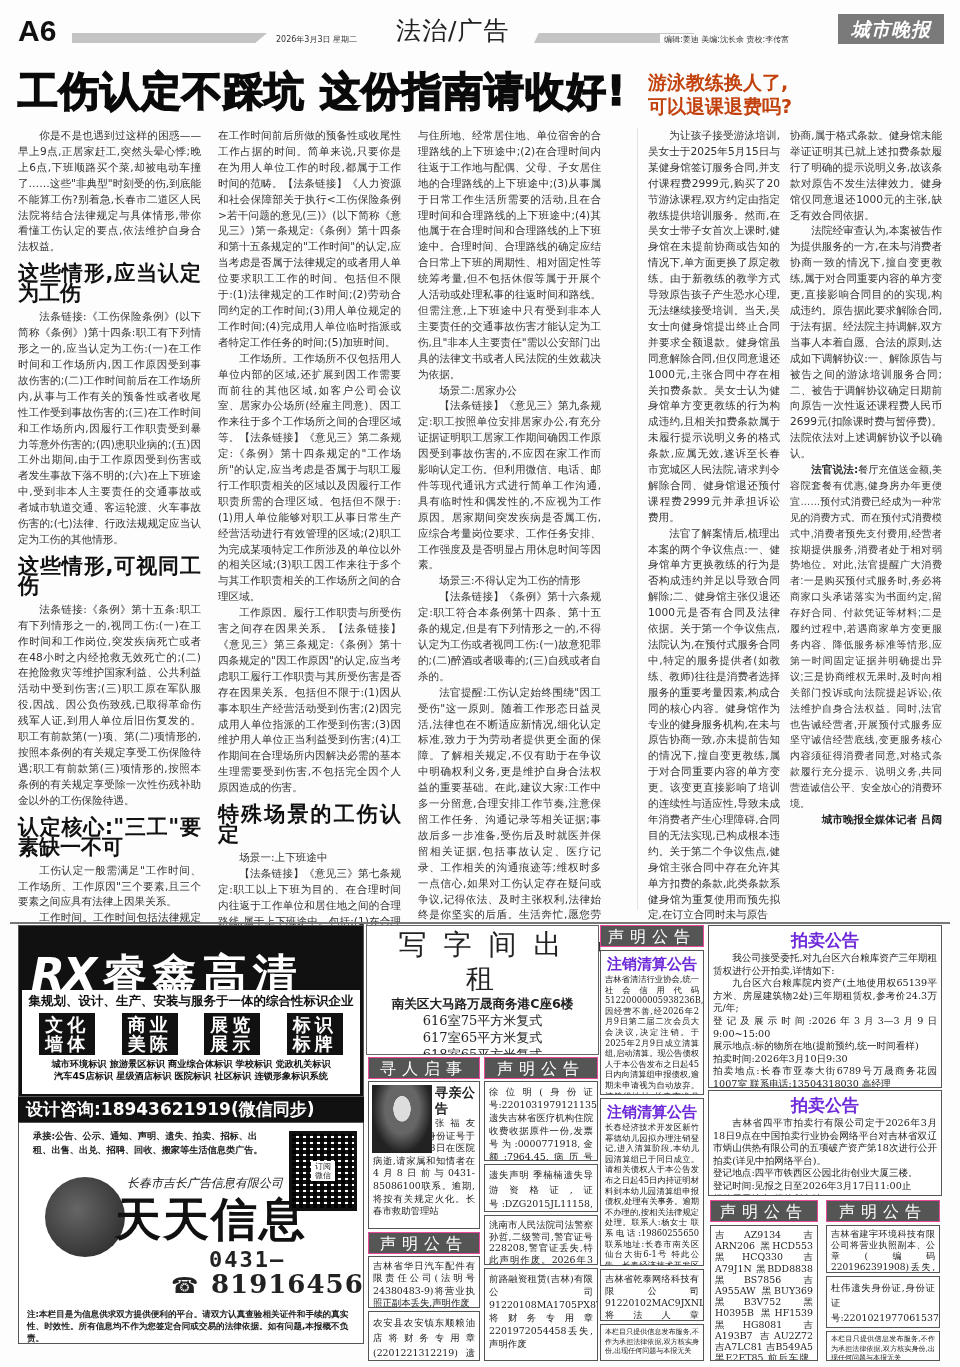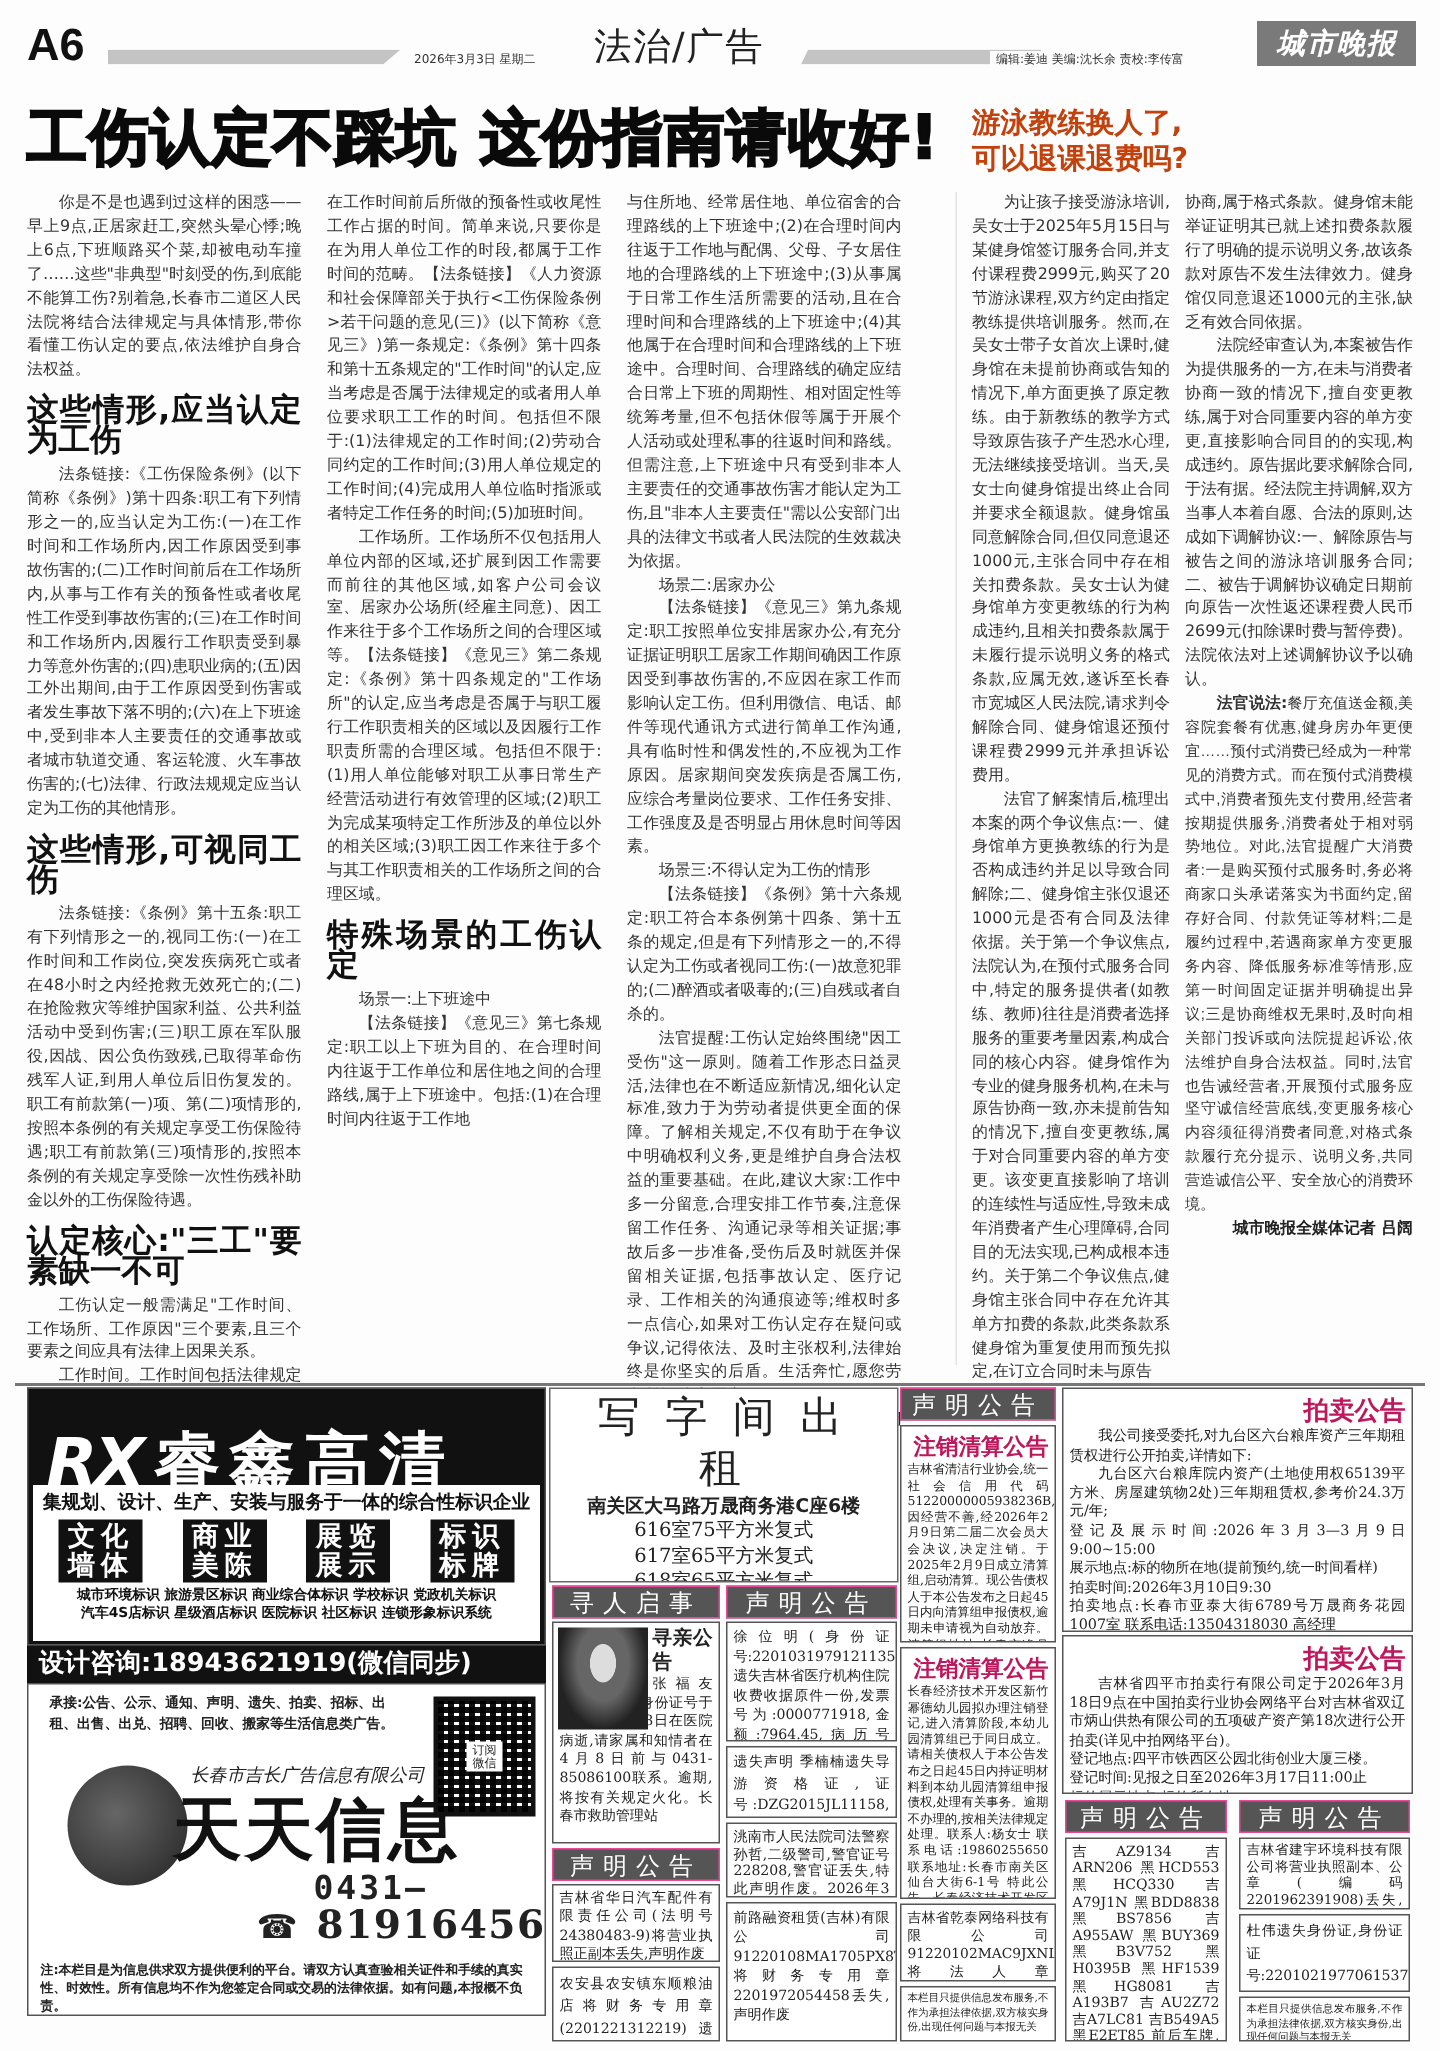--- a/index.html
+++ b/index.html
@@ -47,21 +47,21 @@
 .tt .tel1{position:absolute;left:190px;top:124px;font:bold 22px "DejaVu Sans Mono",monospace;letter-spacing:2px}
 .tt .tel2{position:absolute;left:192px;top:146px;font:bold 26px "DejaVu Serif",serif;letter-spacing:1px}
 .tt .phoneicon{position:absolute;left:152px;top:150px;font-size:22px}
 .tt .note{position:absolute;left:8px;top:185px;width:330px;font-size:8.6px;font-weight:bold;line-height:12px;color:#222}
 .office{left:366px;top:925px;width:233px;height:130px;border:1px solid #666;text-align:center}
 .office .t{font:28px "DejaVu Sans",sans-serif;letter-spacing:17px;padding-left:12px;line-height:34px;margin-top:2px}
 .office .a{font-weight:bold;font-size:12.6px;line-height:16px}
 .office .r{font:13px "DejaVu Serif",serif;line-height:17px}
 .gband{background:#555;color:#fff;text-align:center;font:19px "DejaVu Sans",sans-serif;letter-spacing:9px;height:24px;line-height:24px;border:1px solid #ec4899}
 .box{border:1px solid #555;background:#fff;position:absolute;font:10px "DejaVu Serif",serif;line-height:13.6px;padding:3px 4px;color:#222;text-align:justify;overflow:hidden}
-.box .bt{font:bold 15px "DejaVu Sans",sans-serif;text-align:right;line-height:20px;color:#be185d}
+.box .bt{font:bold 15px "DejaVu Sans",sans-serif;text-align:center;line-height:20px;color:#6d28d9}
 .blk{position:absolute}
 .photo{position:absolute;width:60px;height:68px;background:radial-gradient(ellipse at 50% 35%,#ddd 0 20%,#666 21% 40%,#222 70%)}
 .auc .bt{font:bold 17px "DejaVu Sans",sans-serif}
 .tiny{font-size:7px;line-height:9.5px}
 </style>
 </head>
 <body>
 
 <div class="hdr">
   <div class="pg">A6</div>
@@ -80,20 +80,21 @@
     <p>法条链接:《工伤保险条例》(以下简称《条例》)第十四条:职工有下列情形之一的,应当认定为工伤:(一)在工作时间和工作场所内,因工作原因受到事故伤害的;(二)工作时间前后在工作场所内,从事与工作有关的预备性或者收尾性工作受到事故伤害的;(三)在工作时间和工作场所内,因履行工作职责受到暴力等意外伤害的;(四)患职业病的;(五)因工外出期间,由于工作原因受到伤害或者发生事故下落不明的;(六)在上下班途中,受到非本人主要责任的交通事故或者城市轨道交通、客运轮渡、火车事故伤害的;(七)法律、行政法规规定应当认定为工伤的其他情形。</p>
     <h3>这些情形,可视同工伤</h3>
     <p>法条链接:《条例》第十五条:职工有下列情形之一的,视同工伤:(一)在工作时间和工作岗位,突发疾病死亡或者在48小时之内经抢救无效死亡的;(二)在抢险救灾等维护国家利益、公共利益活动中受到伤害;(三)职工原在军队服役,因战、因公负伤致残,已取得革命伤残军人证,到用人单位后旧伤复发的。职工有前款第(一)项、第(二)项情形的,按照本条例的有关规定享受工伤保险待遇;职工有前款第(三)项情形的,按照本条例的有关规定享受除一次性伤残补助金以外的工伤保险待遇。</p>
     <h3>认定核心:"三工"要素缺一不可</h3>
     <p>工伤认定一般需满足"工作时间、工作场所、工作原因"三个要素,且三个要素之间应具有法律上因果关系。</p>
     <p>工作时间。工作时间包括法律规定的时间、劳动合同约定的时间、用人单位规定的时间、完成用人单位临时指派任务的时间、加班时间以及</p>
   </div>
 <div class="col c2">
     <p style="text-indent: 0px;">在工作时间前后所做的预备性或收尾性工作占据的时间。简单来说,只要你是在为用人单位工作的时段,都属于工作时间的范畴。【法条链接】《人力资源和社会保障部关于执行&lt;工伤保险条例&gt;若干问题的意见(三)》(以下简称《意见三》)第一条规定:《条例》第十四条和第十五条规定的"工作时间"的认定,应当考虑是否属于法律规定的或者用人单位要求职工工作的时间。包括但不限于:(1)法律规定的工作时间;(2)劳动合同约定的工作时间;(3)用人单位规定的工作时间;(4)完成用人单位临时指派或者特定工作任务的时间;(5)加班时间。</p>
     <p>工作场所。工作场所不仅包括用人单位内部的区域,还扩展到因工作需要而前往的其他区域,如客户公司会议室、居家办公场所(经雇主同意)、因工作来往于多个工作场所之间的合理区域等。【法条链接】《意见三》第二条规定:《条例》第十四条规定的"工作场所"的认定,应当考虑是否属于与职工履行工作职责相关的区域以及因履行工作职责所需的合理区域。包括但不限于:(1)用人单位能够对职工从事日常生产经营活动进行有效管理的区域;(2)职工为完成某项特定工作所涉及的单位以外的相关区域;(3)职工因工作来往于多个与其工作职责相关的工作场所之间的合理区域。</p>
+    <p>工作原因。履行工作职责与所受伤害之间存在因果关系。【法条链接】《意见三》第三条规定:《条例》第十四条规定的"因工作原因"的认定,应当考虑职工履行工作职责与其所受伤害是否存在因果关系。包括但不限于:(1)因从事本职生产经营活动受到伤害;(2)因完成用人单位指派的工作受到伤害;(3)因维护用人单位正当利益受到伤害;(4)工作期间在合理场所内因解决必需的基本生理需要受到伤害,不包括完全因个人原因造成的伤害。</p>
     <h3>特殊场景的工伤认定</h3>
     <p>场景一:上下班途中</p>
     <p>【法条链接】《意见三》第七条规定:职工以上下班为目的、在合理时间内往返于工作单位和居住地之间的合理路线,属于上下班途中。包括:(1)在合理时间内往返于工作地</p>
   </div>
 <div class="col c3">
     <p style="text-indent: 0px;">与住所地、经常居住地、单位宿舍的合理路线的上下班途中;(2)在合理时间内往返于工作地与配偶、父母、子女居住地的合理路线的上下班途中;(3)从事属于日常工作生活所需要的活动,且在合理时间和合理路线的上下班途中;(4)其他属于在合理时间和合理路线的上下班途中。合理时间、合理路线的确定应结合日常上下班的周期性、相对固定性等统筹考量,但不包括休假等属于开展个人活动或处理私事的往返时间和路线。但需注意,上下班途中只有受到非本人主要责任的交通事故伤害才能认定为工伤,且"非本人主要责任"需以公安部门出具的法律文书或者人民法院的生效裁决为依据。</p>
     <p>场景二:居家办公</p>
     <p>【法条链接】《意见三》第九条规定:职工按照单位安排居家办公,有充分证据证明职工居家工作期间确因工作原因受到事故伤害的,不应因在家工作而影响认定工伤。但利用微信、电话、邮件等现代通讯方式进行简单工作沟通,具有临时性和偶发性的,不应视为工作原因。居家期间突发疾病是否属工伤,应综合考量岗位要求、工作任务安排、工作强度及是否明显占用休息时间等因素。</p>
     <p>场景三:不得认定为工伤的情形</p>
     <p>【法条链接】《条例》第十六条规定:职工符合本条例第十四条、第十五条的规定,但是有下列情形之一的,不得认定为工伤或者视同工伤:(一)故意犯罪的;(二)醉酒或者吸毒的;(三)自残或者自杀的。</p>

